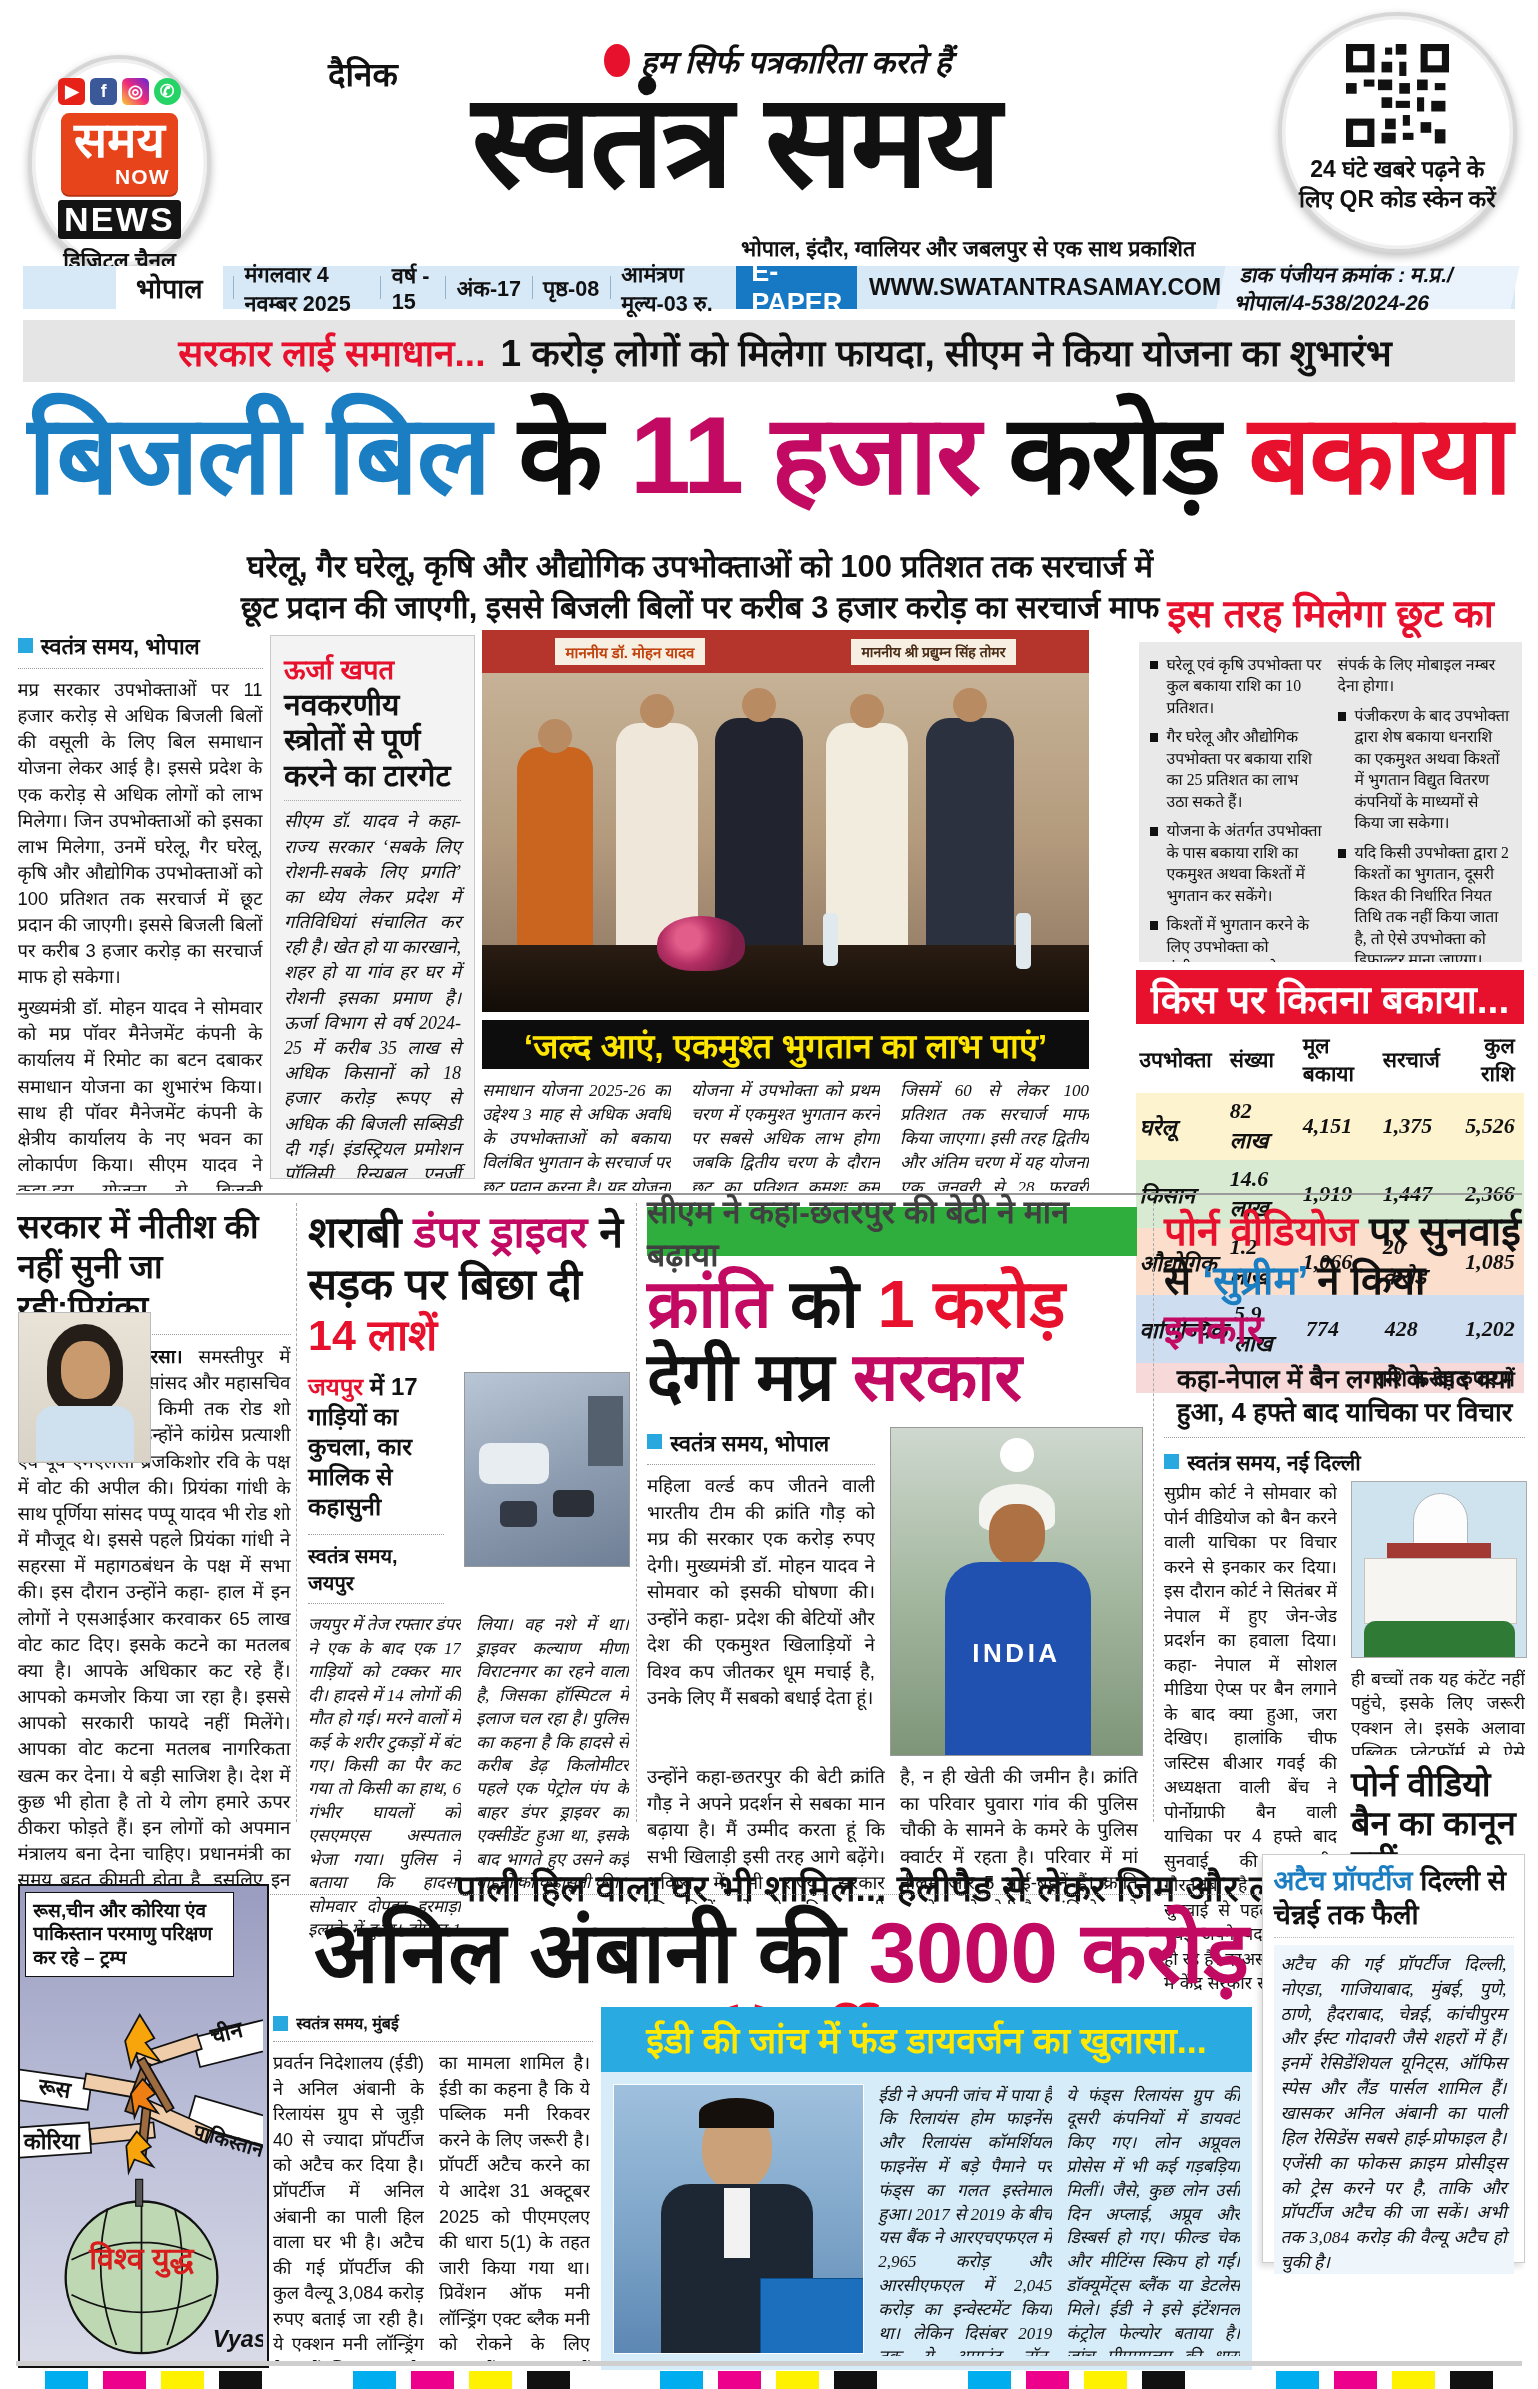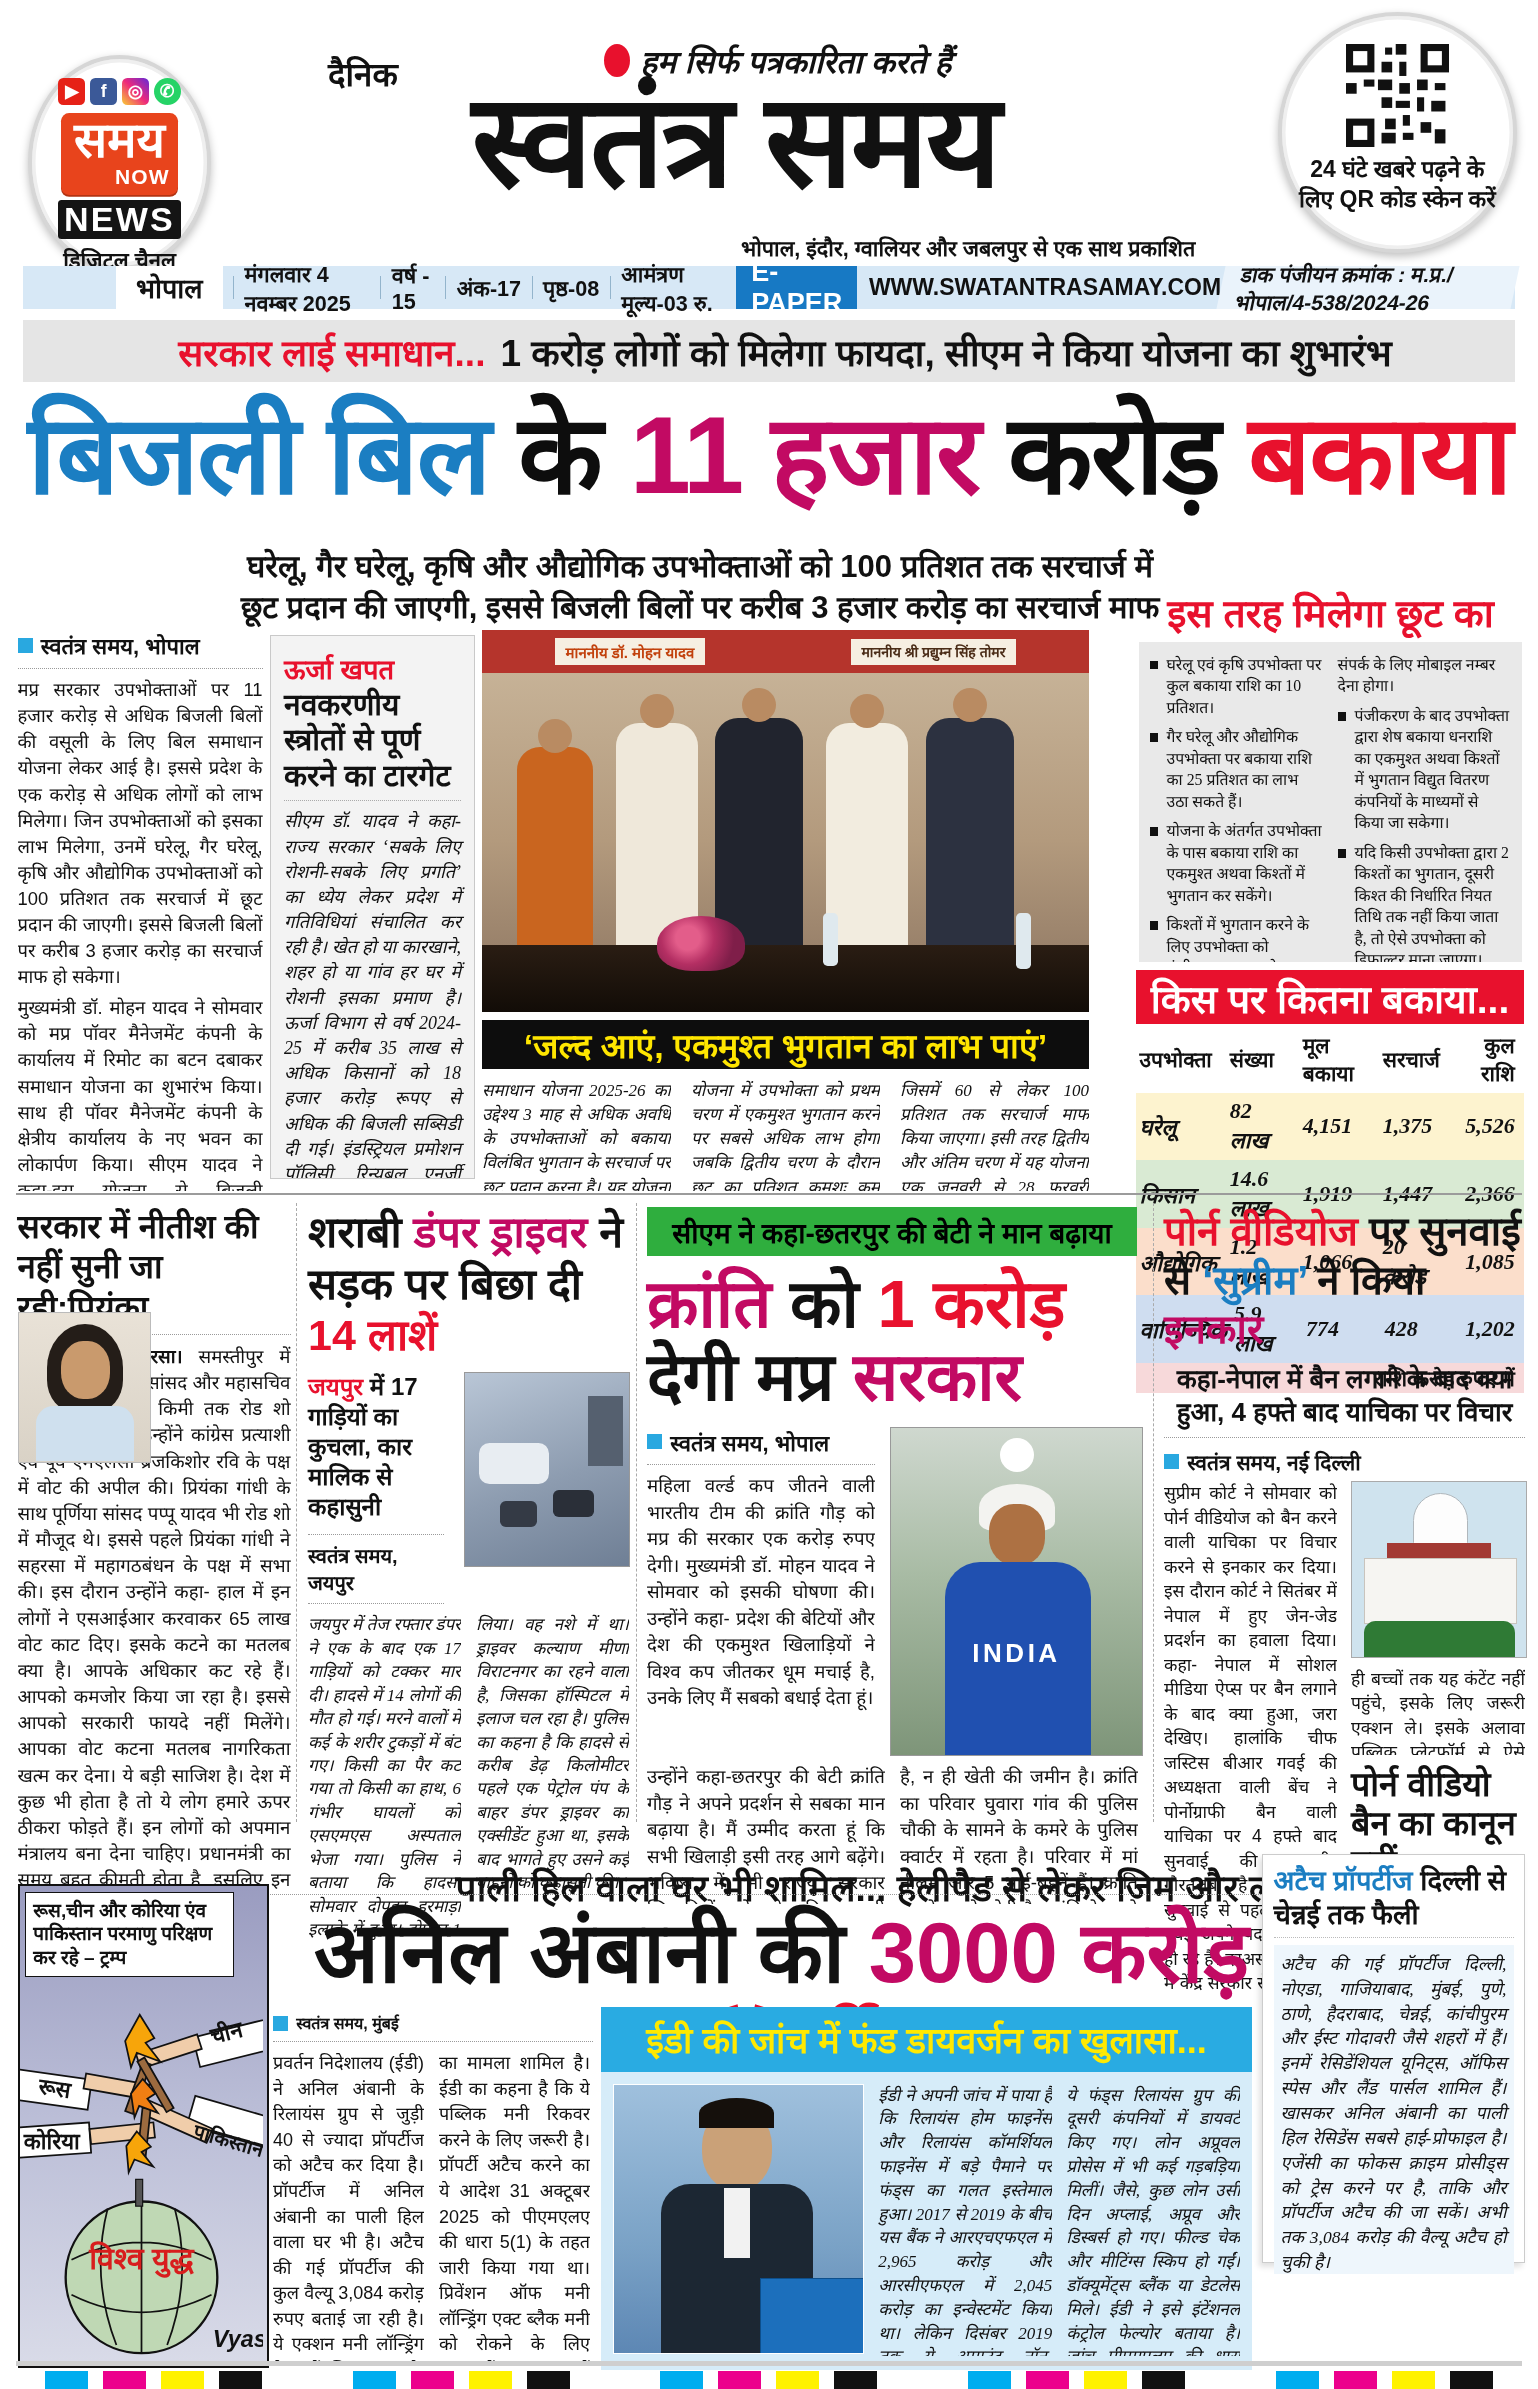--- a/index.html
+++ b/index.html
@@ -310,21 +310,21 @@
 
       </div>
       <div class="clip ser it jt" style="width:153px;height:327px;font-size:17px;line-height:1.38;">लिया। वह नशे में था। ड्राइवर कल्याण मीणा विराटनगर का रहने वाला है, जिसका हॉस्पिटल में इलाज चल रहा है। पुलिस का कहना है कि हादसे से करीब डेढ़ किलोमीटर पहले एक पेट्रोल पंप के बाहर डंपर ड्राइवर का एक्सीडेंट हुआ था, इसके बाद भागते हुए उसने कई वाहनों को कहासुनी की।</div>
     </div>
   </div>
 
   <div class="abs vdash" style="left:636px;top:1203px;height:619px;"></div>
 
   <div class="abs" style="left:647px;top:1207px;width:500px;">
     <div style="width:490px;height:49px;background:#2fae3e;display:flex;align-items:center;justify-content:center;">
-      <span class="b8" style="color:#000000;font-size:28px;">सीएम ने कहा-छतरपुर की बेटी ने मान बढ़ाया</span>
+      <span class="b8" style="color:#404040;font-size:32px;">सीएम ने कहा-छतरपुर की बेटी ने मान बढ़ाया</span>
     </div>
     <div class="b9" style="font-size:67px;margin-top:10.5px;line-height:1.1;">
       <span class="mag">क्रांति</span><span> को </span><span class="red">1 करोड़</span><span> देगी मप्र </span><span class="mag">सरकार</span>
     </div>
     <div style="display:flex;gap:15px;margin-top:13px;">
       <div style="width:228px;">
         <div class="byline" style="border-bottom:1.8px dotted #9a9a9a;padding-bottom:7px;margin-bottom:8.2px;">
             <span class="bsq"></span>
             <span>स्वतंत्र समय, भोपाल</span>
           </div>

